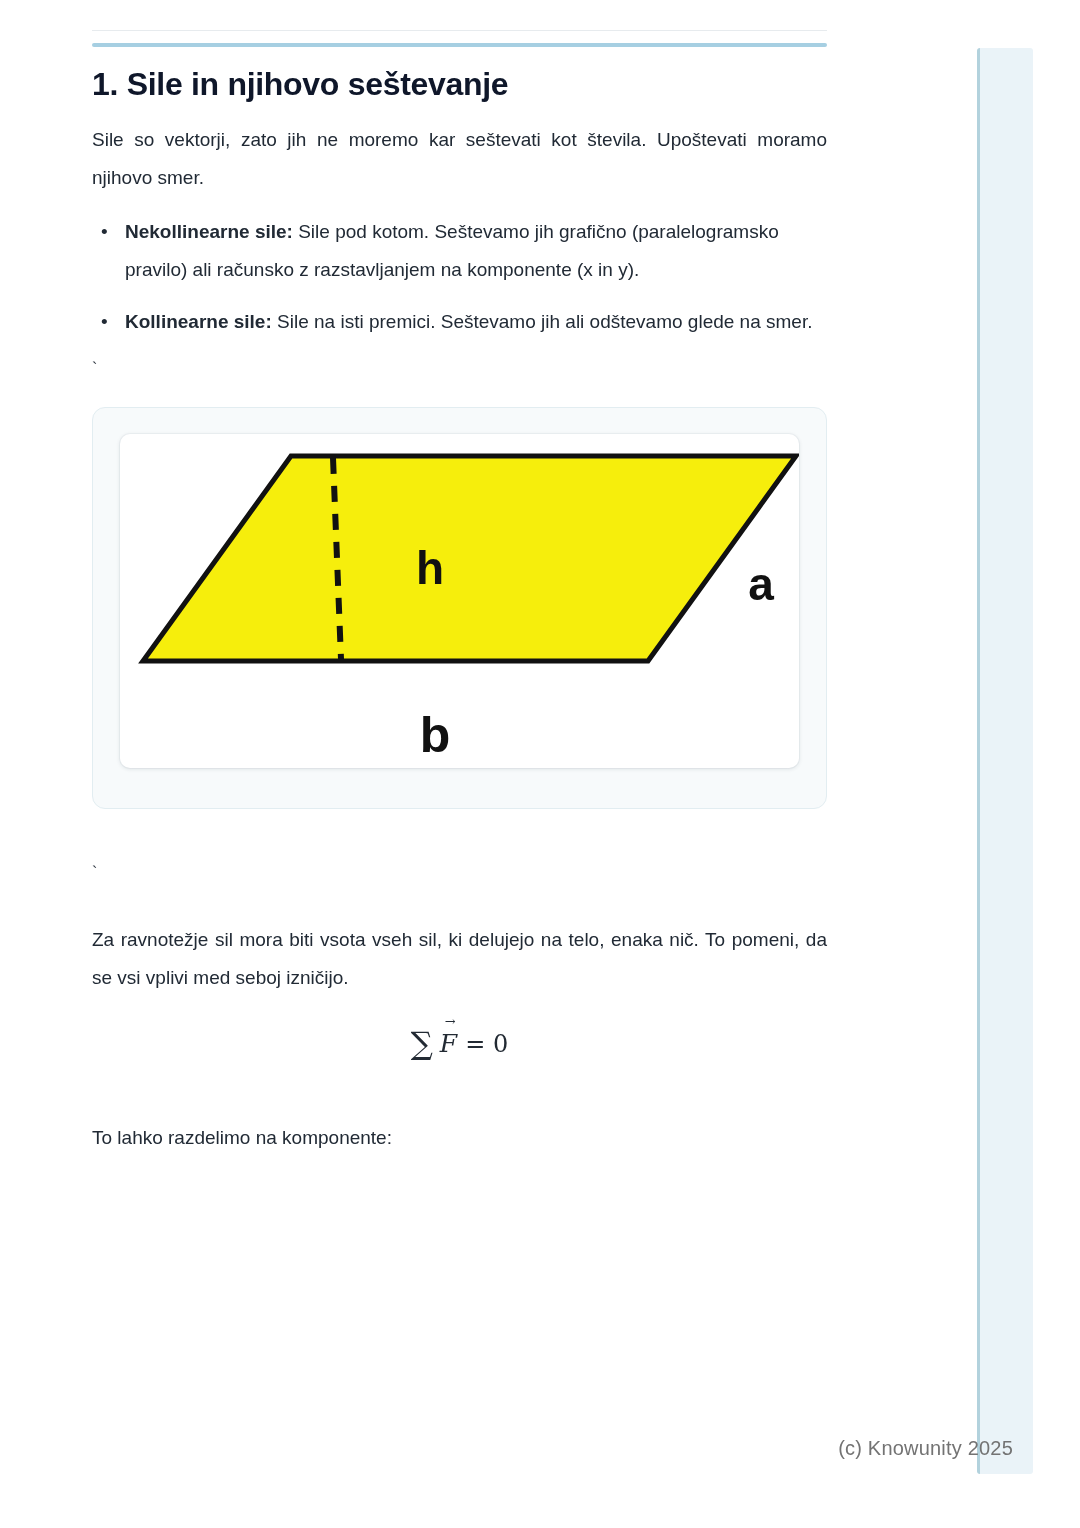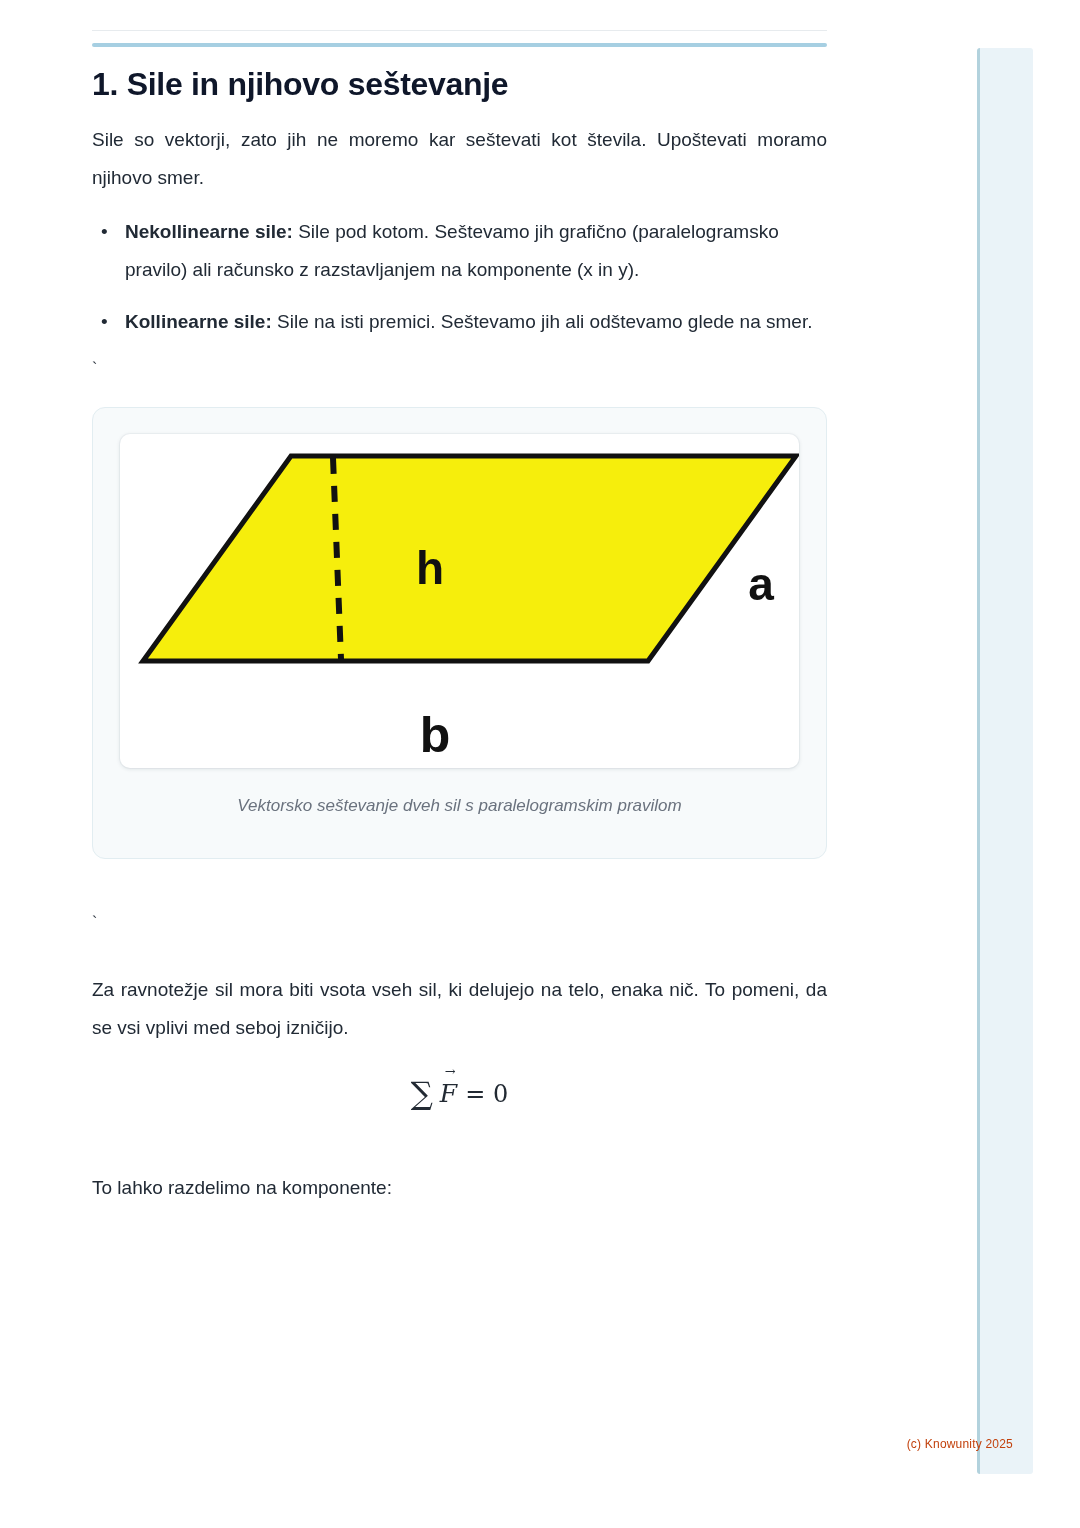--- a/index.html
+++ b/index.html
@@ -134,22 +134,22 @@
     font-style:normal;
     font-size:13px;
     letter-spacing:-1px;
   }
   .formula .rhs { font-size:24px; }
   p.p3 { margin-top:50px; text-align:left; }
   .footer-credit {
     position:absolute;
     top:1437px;
     right:67px;
-    font-size:12px;
-    color:#c2410c;
+    font-size:20px;
+    color:#737373;
     letter-spacing:0.2px;
   }
 </style>
 </head>
 <body>
 
 <div class="accent-bar"></div>
 
 <main class="content">
 
@@ -176,21 +176,20 @@
   <figure class="fig-card">
     <div class="fig-imgbox">
       <svg width="679" height="334" viewBox="0 0 679 334" xmlns="http://www.w3.org/2000/svg">
         <polygon points="23,227 528,227 676,22 171,22" fill="#f6ee0c" stroke="#111111" stroke-width="5" stroke-linejoin="miter"></polygon>
         <line x1="213" y1="24" x2="221" y2="225" stroke="#111111" stroke-width="6" stroke-dasharray="16 12"></line>
         <text x="310" y="150" text-anchor="middle" font-family="Liberation Sans, DejaVu Sans, sans-serif" font-size="46" font-weight="bold" fill="#111111">h</text>
         <text x="641" y="166" text-anchor="middle" font-family="Liberation Sans, DejaVu Sans, sans-serif" font-size="46" font-weight="bold" fill="#111111">a</text>
         <text x="315" y="318" text-anchor="middle" font-family="Liberation Sans, DejaVu Sans, sans-serif" font-size="50" font-weight="bold" fill="#111111">b</text>
       </svg>
     </div>
-    <figcaption class="fig-caption">Vektorsko seštevanje dveh sil s paralelogramskim pravilom</figcaption>
   </figure>
 
   <div class="tick tick-2">`</div>
 
   <p class="body-p p2">Za ravnotežje sil mora biti vsota vseh sil, ki delujejo na telo, enaka nič. To pomeni, da se vsi vplivi med seboj izničijo.</p>
 
   <div class="formula">
     <span class="sigma">∑</span><span class="fvec"><span class="vec-arrow">→</span><span>F</span></span>
     <span class="rhs">= 0</span>
   </div>

